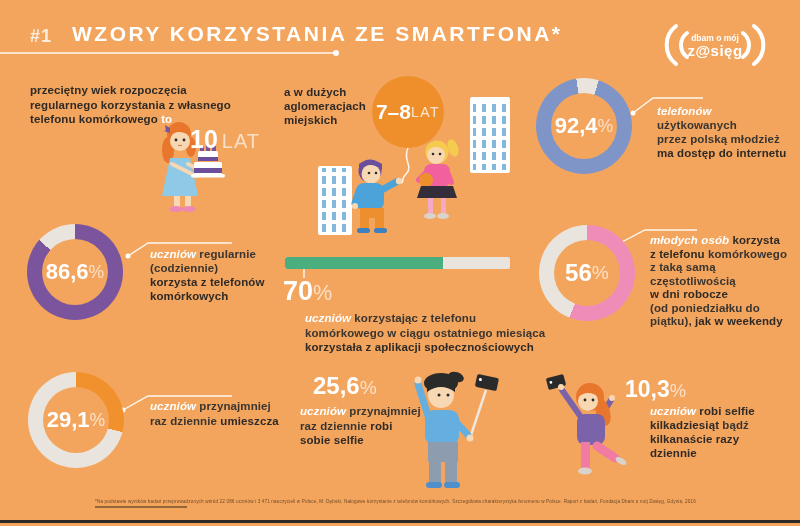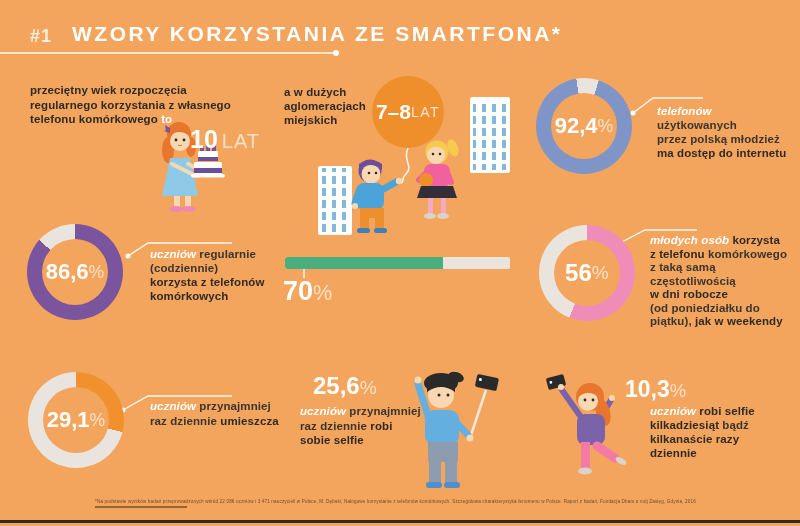--- a/index.html
+++ b/index.html
@@ -44,20 +44,34 @@
   .bottomrule{position:absolute;left:0;top:520px;width:800px;height:2.5px;background:#2E2A26;}
 </style>
 </head>
 <body>
 
 <div class="stage">
 
   <div class="hnum">#1</div>
   <div class="htitle">WZORY KORZYSTANIA ZE SMARTFONA*</div>
 
+  <div class="logo">
+    <svg class="abs" width="126" height="46" viewBox="0 0 126 46">
+      <g stroke="#fff" fill="none" stroke-width="4" stroke-linecap="round">
+        <path d="M24,4 A24,24 0 0 0 24,42"></path>
+        <path d="M35,11 A15,15 0 0 0 35,35"></path>
+        <path d="M102,4 A24,24 0 0 1 102,42"></path>
+        <path d="M91,11 A15,15 0 0 1 91,35"></path>
+      </g>
+    </svg>
+    <div class="ltxt">
+      <div class="l1">dbam o mój</div>
+      <div class="l2">z@sięg</div>
+    </div>
+  </div>
 
   <svg class="overlay" width="800" height="526" viewBox="0 0 800 526">
     <g stroke="rgba(255,255,255,.92)" stroke-width="1.4" fill="none">
       <line x1="0" y1="53" x2="334" y2="53"></line>
       <polyline points="633,113 653,98 703,98"></polyline>
       <polyline points="128,256 148,243 232,243"></polyline>
       <polyline points="620,243 645,230 697,230"></polyline>
       <polyline points="123,410 148,396 232,396"></polyline>
       <line x1="304" y1="263" x2="304" y2="278"></line>
     </g>
@@ -189,20 +203,25 @@
     <div><span class="b">korzysta z telefonów</span></div>
     <div><span class="b">komórkowych</span></div>
   </div>
 
   <div class="bar">
     <div class="barfill" style="width: 70%; background: rgb(75, 174, 127);"></div>
   </div>
   <div class="bignum" style="left:283px;top:276px;font-size:27px;">
     <span>70</span><span class="pct">%</span>
   </div>
+  <div class="txt" style="left:305px;top:311px;line-height:14.5px;">
+    <div><span class="w">uczniów</span> <span class="r">korzystając z telefonu</span></div>
+    <div><span class="r">komórkowego w ciągu ostatniego miesiąca</span></div>
+    <div><span class="b">korzystała z aplikacji społecznościowych</span></div>
+  </div>
 
   <div class="donut" style="left: 539px; top: 225px; background: conic-gradient(rgb(240, 140, 184) 0deg, rgb(240, 140, 184) 56%, rgb(233, 229, 222) 56%, rgb(233, 229, 222) 100%);">
     <div class="hole"></div>
     <div class="val" style="font-size:24px;">
       <span>56</span>
         <span class="pct">%</span>
     </div>
   </div>
   <div class="txt" style="left:650px;top:234px;line-height:13.5px;">
     <div><span class="w">młodych osób</span> <span class="b">korzysta</span></div>

